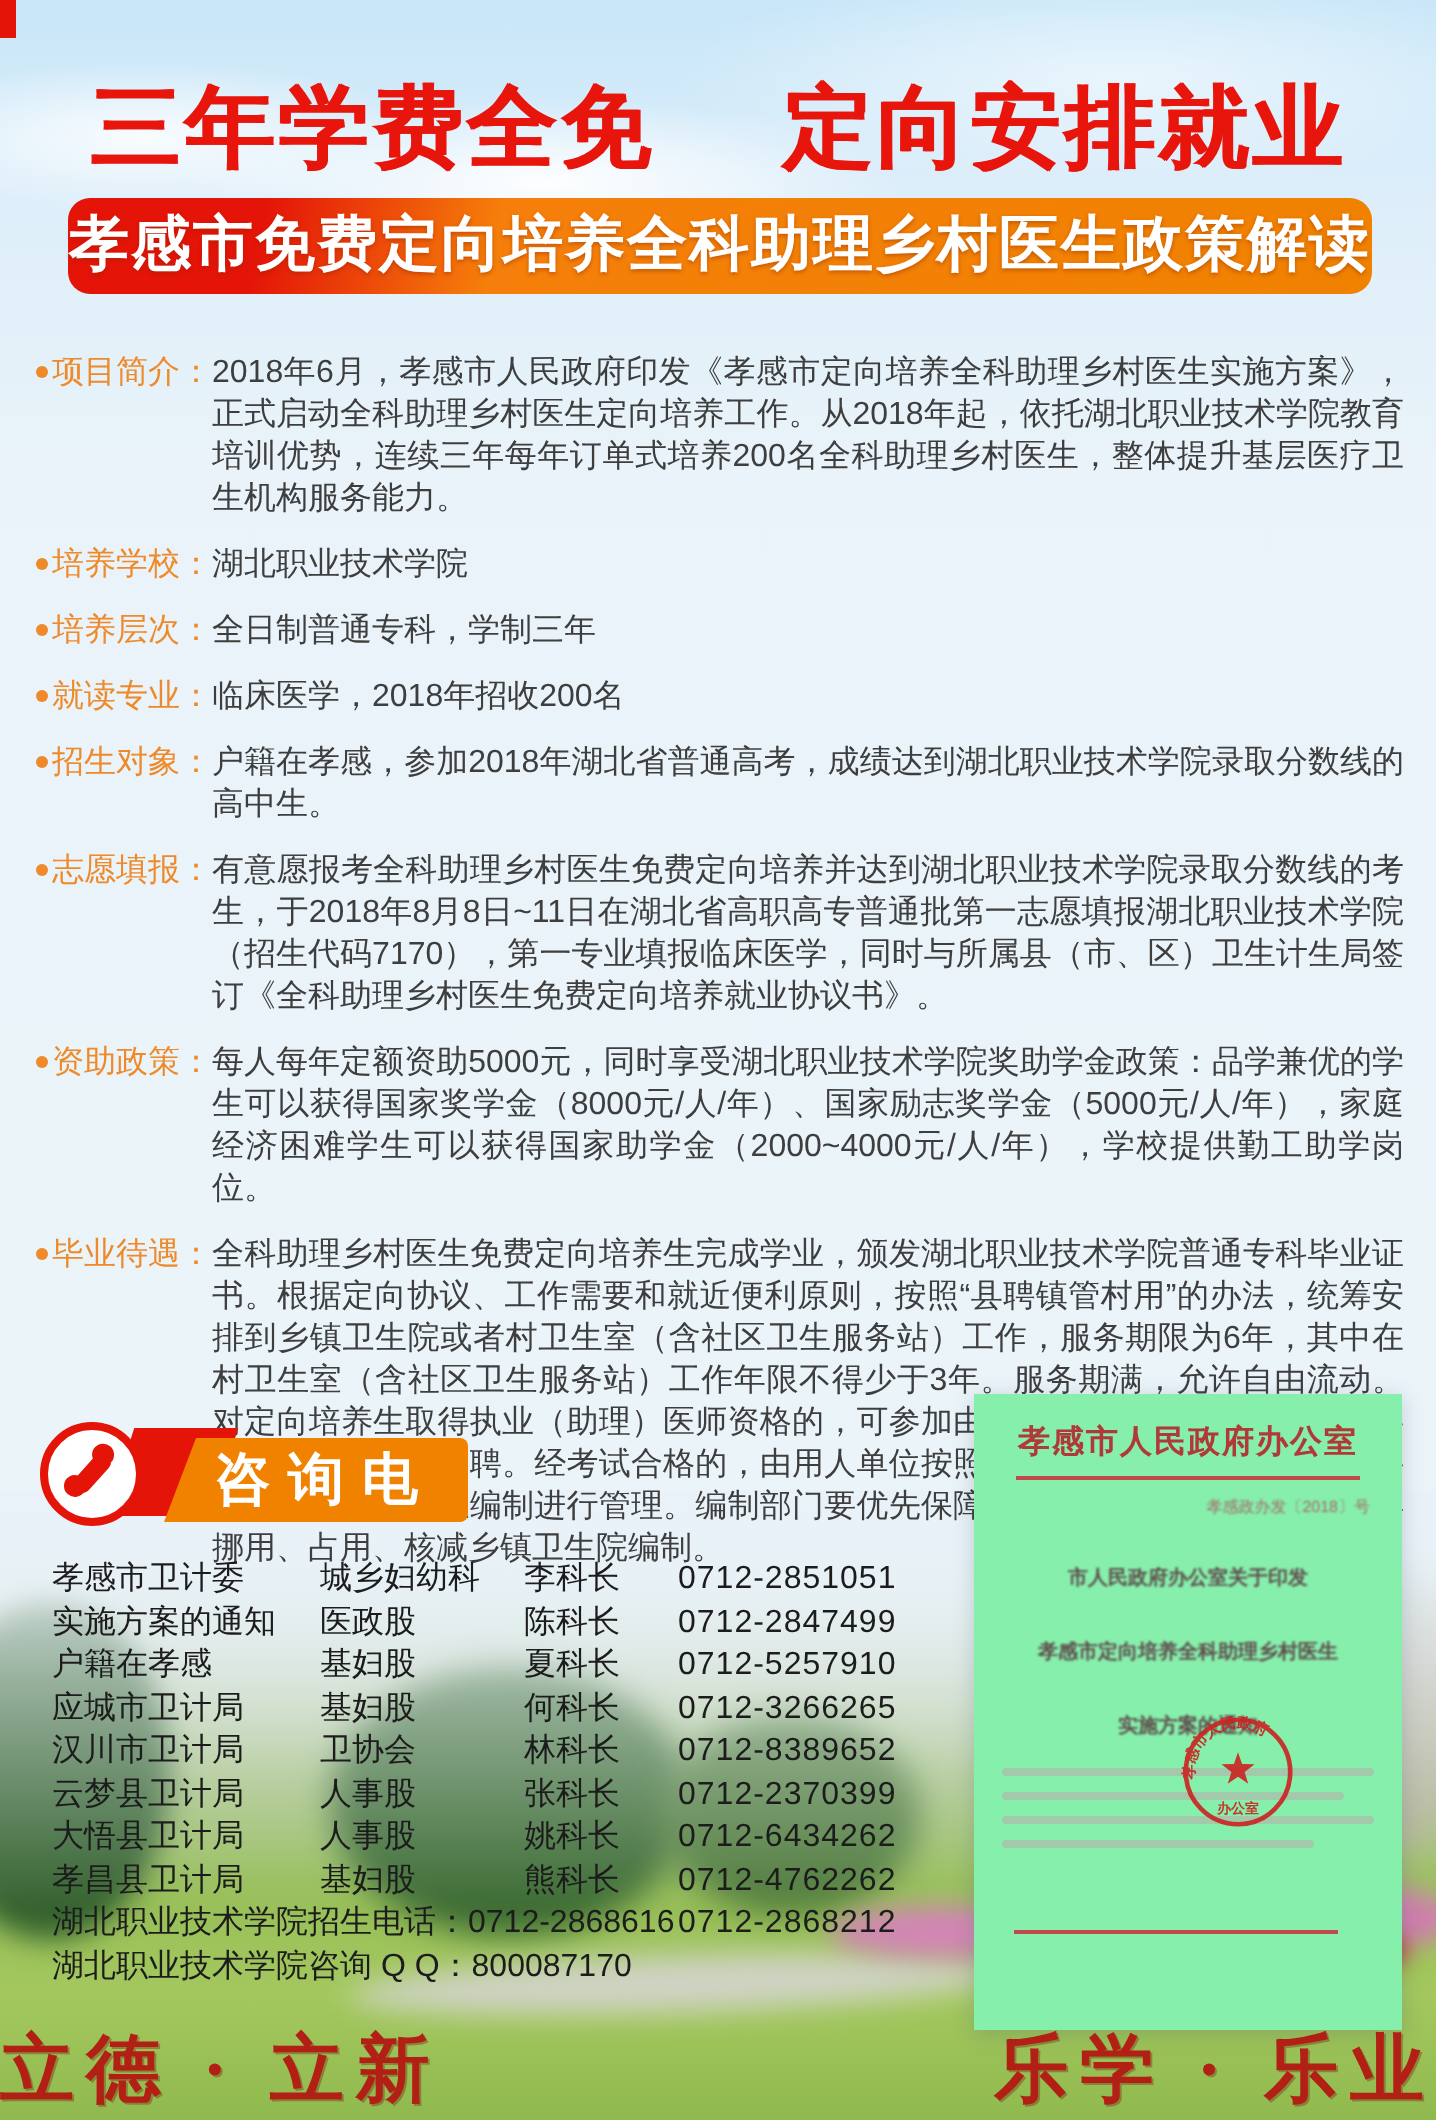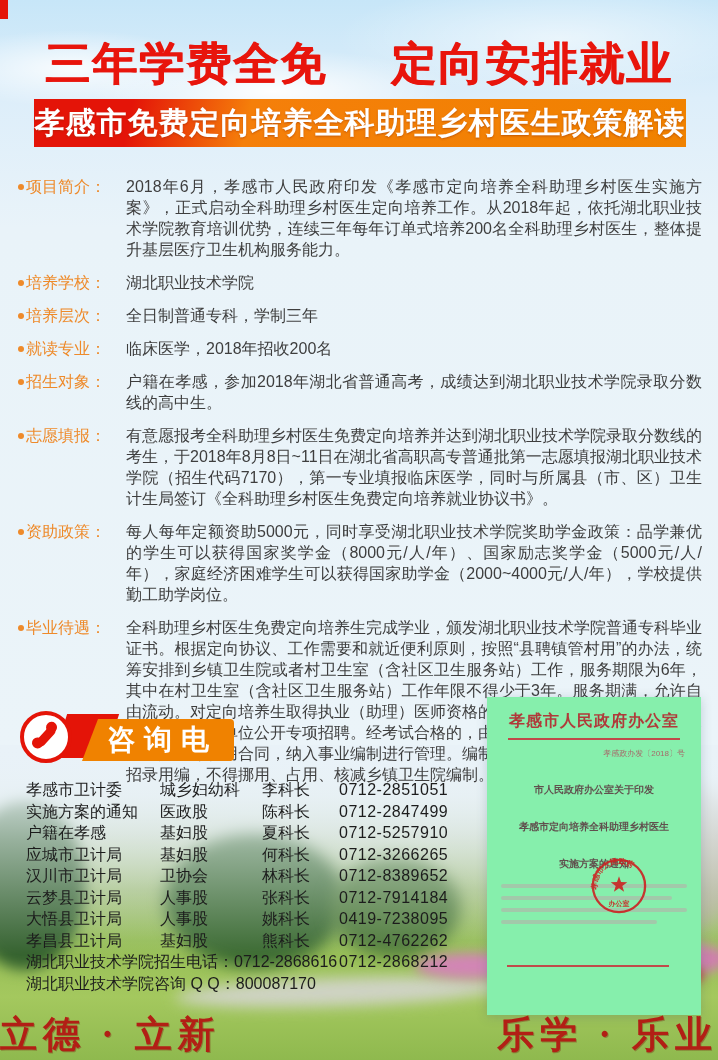--- a/index.html
+++ b/index.html
@@ -28,30 +28,30 @@
   .flow2{left:608px;top:214px;width:95px;height:32px;background:#c03a3a;filter:blur(5px);}
   .flow3{left:415px;top:208px;width:115px;height:26px;background:#d285b5;filter:blur(6px);}
   .path1{left:175px;top:233px;width:330px;height:28px;background:#cfd3c4;filter:blur(7px);transform:rotate(-2deg);}
   .photo-fade{position:absolute;left:0;top:0;width:100%;height:210px;
     background:linear-gradient(180deg,#e9f2f8 0%,rgba(233,242,248,.92) 14%,rgba(233,242,248,.55) 45%,rgba(233,242,248,0) 100%);}
   
   .headline{position:absolute;left:0;top:34px;width:718px;display:flex;justify-content:center;gap:64px;
     font-size:45px;font-weight:900;color:#e8150c;letter-spacing:2px;
     text-shadow:1px 0 0 #e8150c;}
   
-  .banner{position:absolute;left:34px;top:99px;width:652px;height:48px;border-radius:0;
+  .banner{position:absolute;left:34px;top:99px;width:652px;height:48px;border-radius:11px;
     background:linear-gradient(102deg,#e41408 0%,#e41408 15%,#f57f0a 33%,#f08200 100%);
     color:#fff;font-size:30px;font-weight:800;line-height:48px;text-align:center;letter-spacing:1px;
     text-shadow:0 1px 2px rgba(140,40,0,.45);}
   
   .sections{position:absolute;left:18px;top:176px;width:684px;}
   .sec{display:flex;margin-bottom:12px;}
   .sec-label{flex:0 0 88px;color:#ee8a2a;font-size:16px;line-height:21px;white-space:nowrap;}
   .dot{display:inline-block;width:6px;height:6px;border-radius:50%;background:#ee8a2a;margin:0 2px 2px 0;vertical-align:middle;}
-  .sec-text{flex:1;color:#3e3e3e;font-size:16px;line-height:21px;text-align:justify;margin-left:20px;}
+  .sec-text{flex:1;color:#3e3e3e;font-size:16px;line-height:21px;text-align:justify;}
   
   .phone-head{position:absolute;left:20px;top:708px;width:230px;height:54px;}
   .phone-wedge{position:absolute;left:40px;top:6px;width:52px;height:44px;background:#e41408;transform:skewX(-18deg);}
   .phone-label{position:absolute;left:62px;top:11px;width:152px;height:42px;background:#f08200;
     clip-path:polygon(16px 0,100% 0,100% 100%,0 100%);border-radius:0 4px 4px 0;
     color:#fff;font-size:28px;font-weight:700;letter-spacing:9px;text-align:center;line-height:42px;text-indent:9px;}
   .phone-circle{position:absolute;left:0;top:3px;width:44px;height:44px;border-radius:50%;
     background:#fff;border:4px solid #e41408;z-index:2;}
   .handset{position:absolute;left:10px;top:17px;width:24px;height:9px;background:#e41408;border-radius:5px;transform:rotate(-48deg);}
   .handset::before,.handset::after{content:"";position:absolute;width:11px;height:11px;border-radius:50%;background:#e41408;top:-3px;}
@@ -183,27 +183,27 @@
     <div class="c-row">
       <span class="c-org">汉川市卫计局</span>
       <span class="c-dept">卫协会</span>
       <span class="c-person">林科长</span>
       <span class="c-phone">0712-8389652</span>
     </div>
     <div class="c-row">
       <span class="c-org">云梦县卫计局</span>
       <span class="c-dept">人事股</span>
       <span class="c-person">张科长</span>
-      <span class="c-phone">0712-7914184</span>
+      <span class="c-phone">0712-2370399</span>
     </div>
     <div class="c-row">
       <span class="c-org">大悟县卫计局</span>
       <span class="c-dept">人事股</span>
       <span class="c-person">姚科长</span>
-      <span class="c-phone">0419-7238095</span>
+      <span class="c-phone">0712-6434262</span>
     </div>
     <div class="c-row">
       <span class="c-org">孝昌县卫计局</span>
       <span class="c-dept">基妇股</span>
       <span class="c-person">熊科长</span>
       <span class="c-phone">0712-4762262</span>
     </div>
     <div class="c-row">
       <span class="c-wide">湖北职业技术学院招生电话：0712-2868616</span>
       <span class="c-phone">0712-2868212</span>

